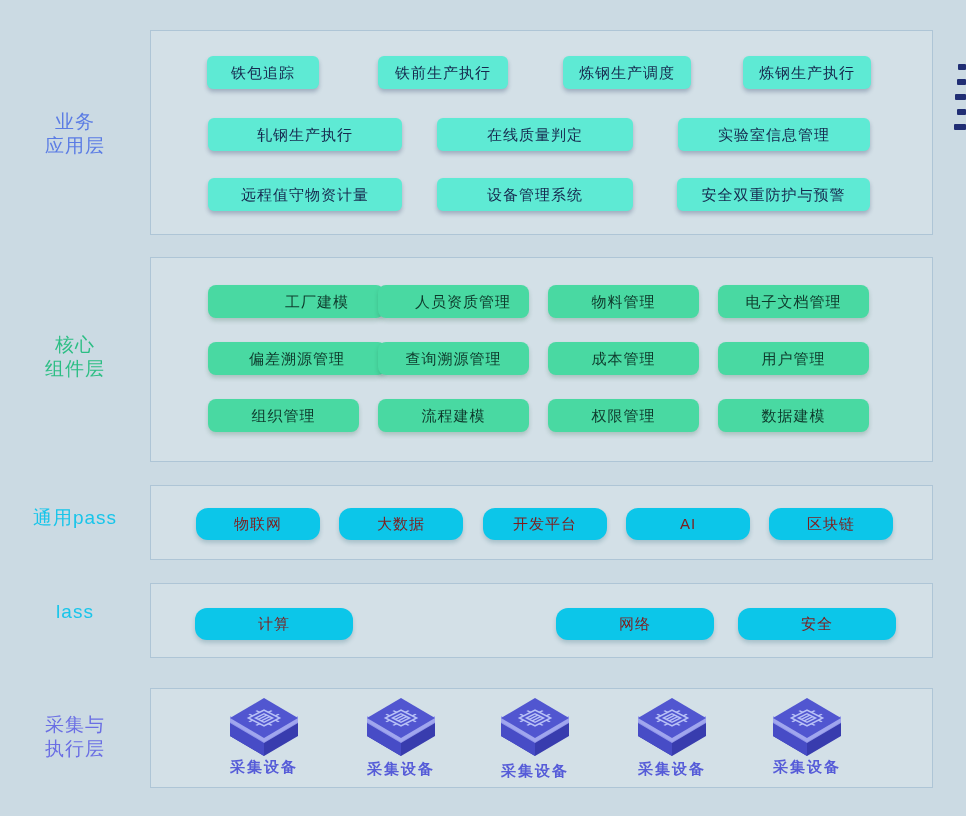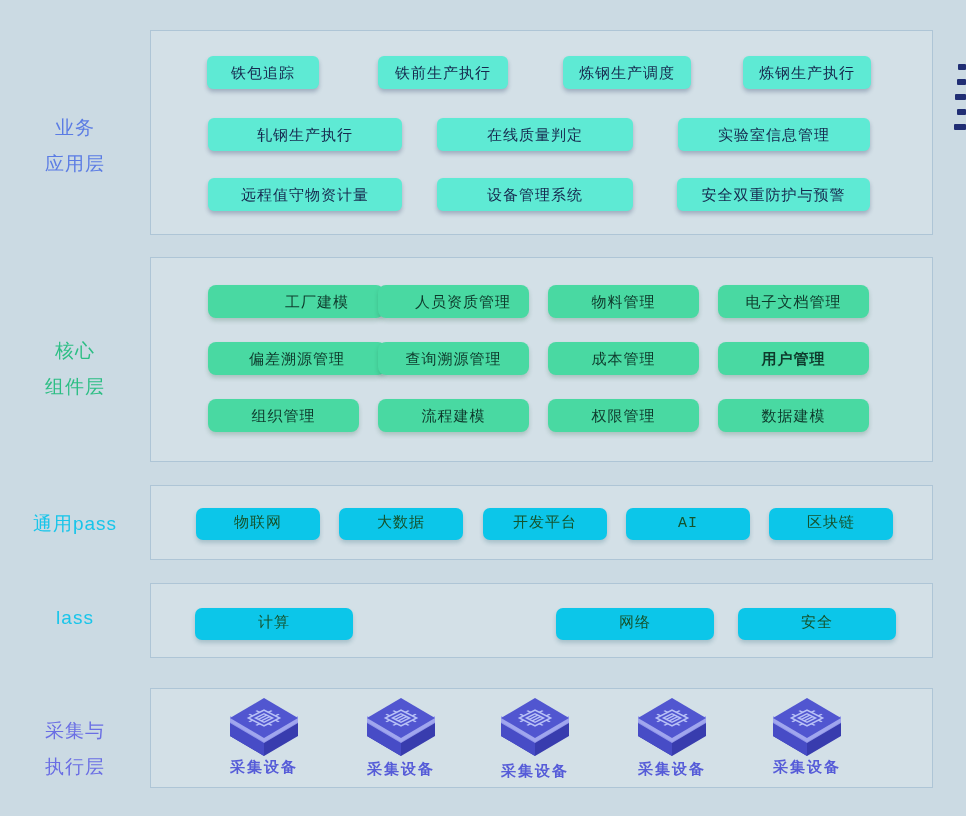--- a/index.html
+++ b/index.html
@@ -9,44 +9,43 @@
     font-family:"Liberation Sans","DejaVu Sans",sans-serif;
   }
   .panel{
     position:absolute;left:150px;width:783px;
     background:rgba(255,255,255,0.16);
     border:1px solid #aec5d6;
     box-sizing:border-box;
   }
   .layer-label{
     position:absolute;left:0;width:150px;text-align:center;
-    font-size:19px;font-weight:500;line-height:36px;
+    font-size:19px;font-weight:500;line-height:24px;
     white-space:pre-line;letter-spacing:1px;
   }
   .lbl-business{color:#5b7ce4;}
   .lbl-core{color:#2cbe84;}
   .lbl-paas{color:#18c5ea;}
   .lbl-iaas{color:#18c5ea;}
   .lbl-device{color:#6a6ee4;}
   .btn{
     position:absolute;height:33px;line-height:33px;text-align:center;
     font-size:15px;letter-spacing:1px;cursor:pointer;box-sizing:border-box;
   }
   .btn-blue{
     background:#5eead4;color:#16294e;border-radius:6px;
     box-shadow:0 3px 4px rgba(30,45,90,0.28);
   }
   .btn-green{
     background:#49d9a2;color:#0e3a2c;border-radius:8px;
     box-shadow:0 3px 4px rgba(30,90,60,0.22);
   }
   .btn-cyan{
-    background:#0cc6e9;color:#14532d;border-radius:7px;height:32px;line-height:32px;
+    background:#0cc6e9;color:#7f1d1d;border-radius:12px;height:32px;line-height:32px;
     box-shadow:0 3px 4px rgba(20,80,100,0.22);
-    font-family:Liberation Mono, monospace;
   }
   .device{position:absolute;width:76px;text-align:center;}
   .device-label{
     position:absolute;width:120px;text-align:center;
     color:#565cd8;font-size:15px;font-weight:bold;letter-spacing:2px;
   }
   .edge-marks{
     position:absolute;left:952px;top:64px;width:14px;
     display:flex;flex-direction:column;align-items:flex-end;
   }
@@ -79,21 +78,21 @@
 组件层</div>
 <div class="panel" style="top:257px;height:205px;">
   <div class="btn btn-green" style="left:57px;top:27px;width:176px;padding-left:42px;">工厂建模</div>
   <div class="btn btn-green" style="left:227px;top:27px;width:151px;padding-left:19px;">人员资质管理</div>
   <div class="btn btn-green" style="left:397px;top:27px;width:151px;">物料管理</div>
   <div class="btn btn-green" style="left:567px;top:27px;width:151px;">电子文档管理</div>
 
   <div class="btn btn-green" style="left:57px;top:84px;width:178px;">偏差溯源管理</div>
   <div class="btn btn-green" style="left:227px;top:84px;width:151px;">查询溯源管理</div>
   <div class="btn btn-green" style="left:397px;top:84px;width:151px;">成本管理</div>
-  <div class="btn btn-green" style="left:567px;top:84px;width:151px;font-weight:bold;">用户管理</div>
+  <div class="btn btn-green" style="left:567px;top:84px;width:151px;">用户管理</div>
 
   <div class="btn btn-green" style="left:57px;top:141px;width:151px;">组织管理</div>
   <div class="btn btn-green" style="left:227px;top:141px;width:151px;">流程建模</div>
   <div class="btn btn-green" style="left:397px;top:141px;width:151px;">权限管理</div>
   <div class="btn btn-green" style="left:567px;top:141px;width:151px;">数据建模</div>
 </div>
 
 <div class="layer-label lbl-paas" style="top:506px;">通用pass</div>
 <div class="panel" style="top:485px;height:75px;">
   <div class="btn btn-cyan" style="left:45px;top:22px;width:124px;">物联网</div>

